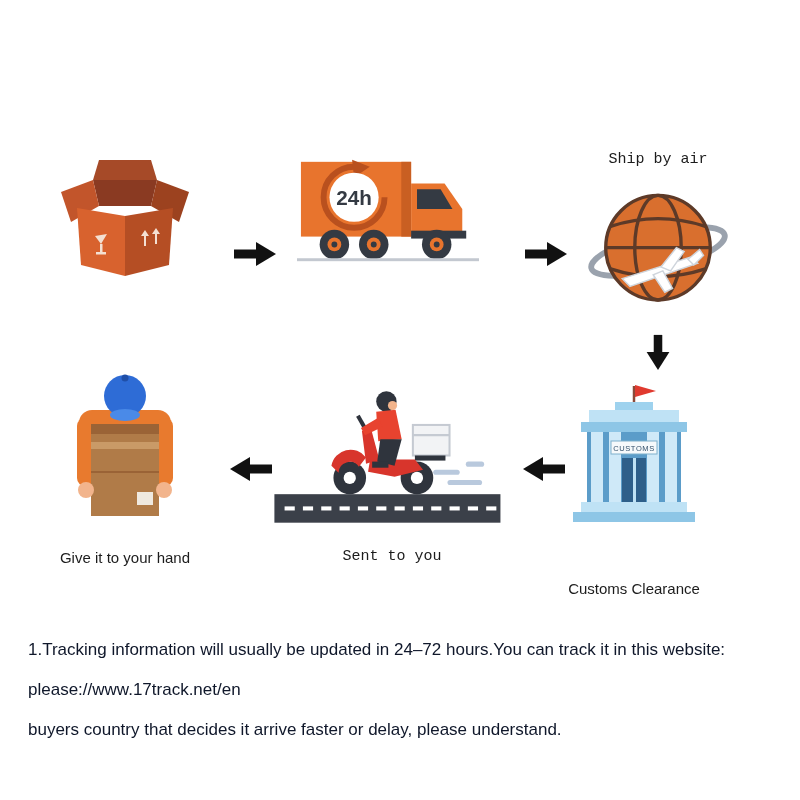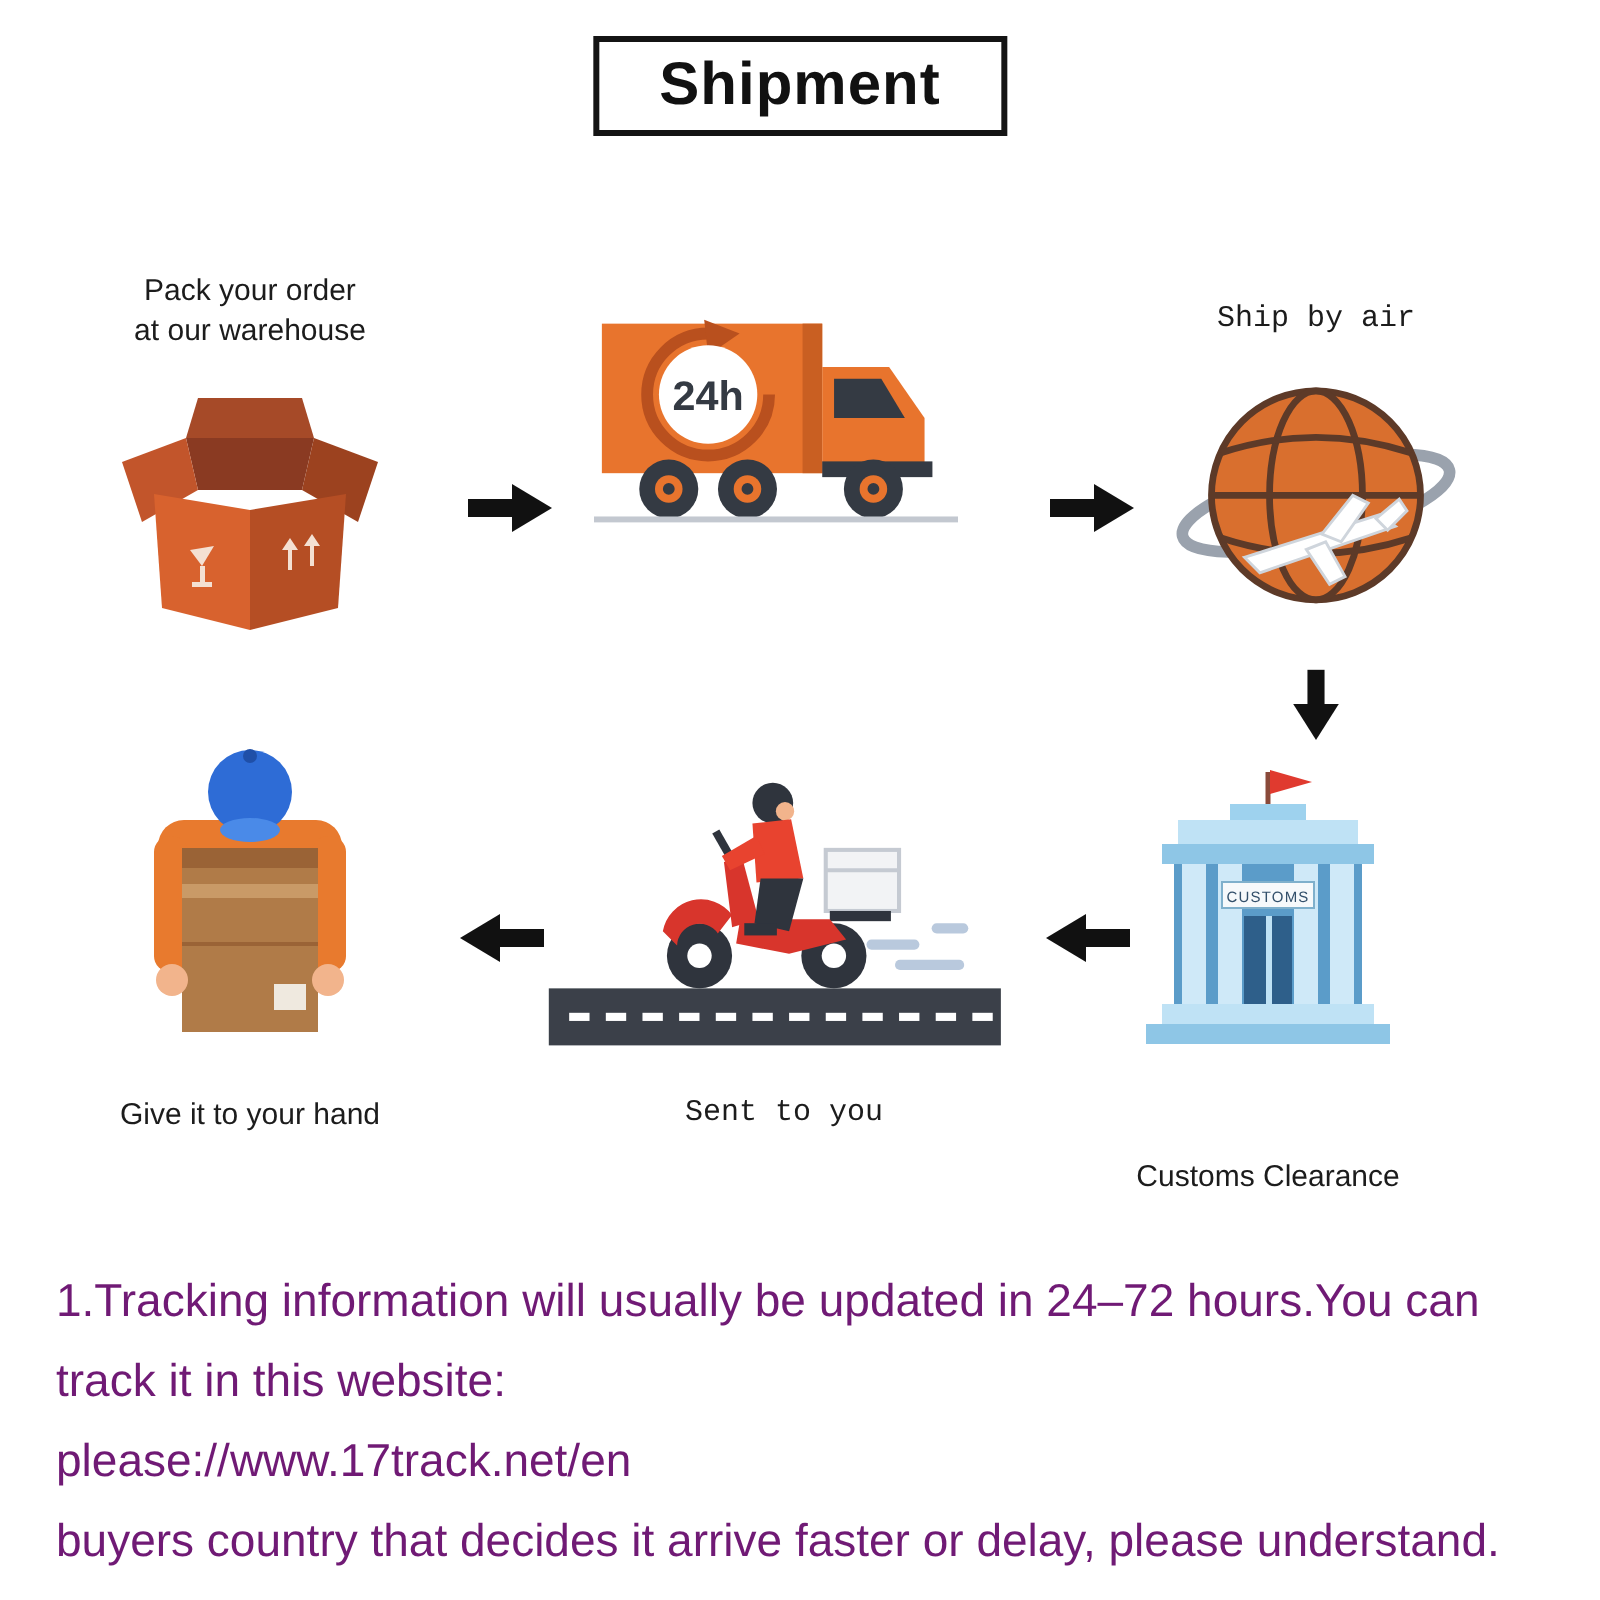--- a/index.html
+++ b/index.html
@@ -15,35 +15,30 @@
   .step{position:absolute;display:flex;flex-direction:column;align-items:center;}
   .step-label{
     font-size:15px;line-height:1.3;color:#1c1c1c;text-align:center;white-space:pre-line;
   }
   .icon-wrap{display:block;}
   .gap-top{margin-top:12px;}
   .gap-top-sm{margin-top:8px;}
   .label-below{margin-top:7px;}
   .arrow{position:absolute;}
   .notes{position:absolute;left:28px;top:630px;width:748px;}
-  .note-line{font-size:23px;line-height:40px;color:#701a75;}
+  .note-line{font-size:17px;line-height:40px;color:#0f172a;}
   svg text{font-family:"Liberation Sans", sans-serif;}
 </style>
 </head>
 <body>
 
 <div class="canvas">
 
-  <div class="title-box">
-    <span>Shipment</span>
-  </div>
 
   <div class="step" style="left:40px;top:136px;width:170px;">
-    <div class="step-label">Pack your order
-at our warehouse</div>
     <svg class="icon-wrap gap-top" width="140" height="135" viewBox="0 0 140 135">
       <polygon points="38,32 102,32 96,58 44,58" fill="#8a3a22"></polygon>
       <polygon points="44,12 96,12 102,32 38,32" fill="#a64a28"></polygon>
       <polygon points="38,32 6,44 16,74 44,58" fill="#c2552b"></polygon>
       <polygon points="102,32 134,44 124,74 96,58" fill="#9c421f"></polygon>
       <polygon points="22,60 70,68 70,128 26,117" fill="#d8622e"></polygon>
       <polygon points="70,68 118,60 114,117 70,128" fill="#b54e24"></polygon>
       <polygon points="40,88 52,86 46,96" fill="#f4e0d2"></polygon>
       <rect x="45" y="96" width="2.5" height="8" fill="#f4e0d2"></rect>
       <rect x="41" y="104" width="10" height="2.5" fill="#f4e0d2"></rect>

